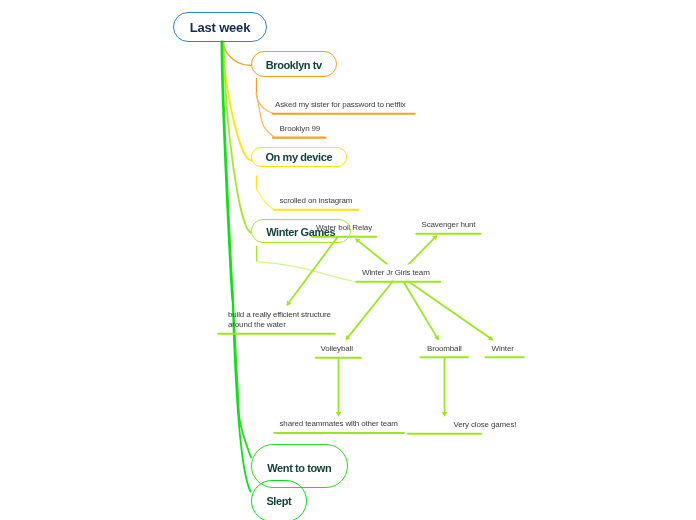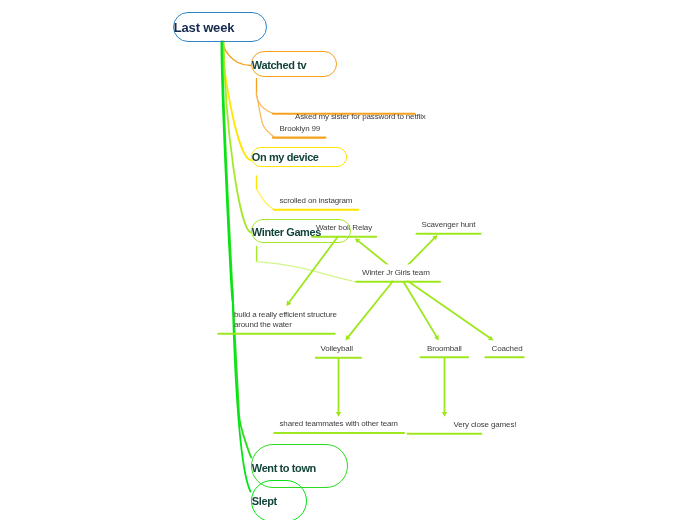--- a/index.html
+++ b/index.html
@@ -1,20 +1,20 @@
 <!DOCTYPE html>
 <html><head>
 <meta charset="utf-8">
 <style>
 html,body{margin:0;padding:0;background:#ffffff;}
 body{width:696px;height:520px;overflow:hidden;font-family:"Liberation Sans",sans-serif;
      -webkit-font-smoothing:antialiased;}
 #stage{position:relative;width:696px;height:520px;background:#ffffff;}
 svg#links{position:absolute;left:0;top:0;width:696px;height:520px;}
-.node{position:absolute;box-sizing:border-box;display:flex;align-items:center;justify-content:flex-start;
+.node{position:absolute;box-sizing:border-box;display:flex;align-items:center;justify-content:center;
       border-radius:999px;background:transparent;font-weight:bold;white-space:nowrap;line-height:1;}
 .node span{display:block;letter-spacing:-0.4px;transform:translateZ(0);}
 .root-node span{letter-spacing:-0.2px;}
 .leaf{position:absolute;box-sizing:border-box;white-space:nowrap;font-size:8px;color:#3d3d3d;
       letter-spacing:-0.15px;line-height:10.7px;}
 .leaf span{display:block;transform:translateZ(0);}
 </style>
 </head>
 <body>
 
@@ -73,64 +73,64 @@
     <line x1="356.4" y1="281.7" x2="440" y2="281.7" stroke="#9ee71c" stroke-width="2.1"></line>
     <line x1="218.3" y1="333.8" x2="334.7" y2="333.8" stroke="#9ee71c" stroke-width="2.1"></line>
     <line x1="315.9" y1="357.7" x2="360.9" y2="357.7" stroke="#9ee71c" stroke-width="2.1"></line>
     <line x1="420.5" y1="357.2" x2="468" y2="357.2" stroke="#9ee71c" stroke-width="2.1"></line>
     <line x1="485.5" y1="357.2" x2="523.7" y2="357.2" stroke="#9ee71c" stroke-width="2.1"></line>
     <line x1="274.3" y1="433" x2="404" y2="433" stroke="#9ee71c" stroke-width="2.1"></line>
     <line x1="407.6" y1="433.7" x2="481.2" y2="433.7" stroke="#9ee71c" stroke-width="2.1"></line>
   </g>
 </svg>
 
-<div class="leaf" style="left:295px;top:100.2px;margin-top:12px;">
+<div class="leaf" style="left:275px;top:100.2px;">
   <span>Asked my sister for password to netflix</span>
 </div>
 <div class="leaf" style="left:279.5px;top:124.1px;">
   <span>Brooklyn 99</span>
 </div>
 <div class="leaf" style="left:279.5px;top:196.2px;text-align:center;">
   <span>scrolled on instagram</span>
 </div>
 <div class="leaf" style="left:316px;top:223.2px;">
   <span>Water boil Relay</span>
 </div>
 <div class="leaf" style="left:421.5px;top:220.2px;">
   <span>Scavenger hunt</span>
 </div>
 <div class="leaf" style="left:362px;top:268.1px;">
   <span>Winter Jr Girls team</span>
 </div>
-<div class="leaf" style="left:234px;top:309.5px;">
+<div class="leaf" style="left:228px;top:309.5px;">
   <span>build a really efficient structure</span>
   <span>around the water</span>
 </div>
 <div class="leaf" style="left:320.5px;top:344.1px;">
   <span>Volleyball</span>
 </div>
 <div class="leaf" style="left:427px;top:343.6px;">
   <span>Broomball</span>
 </div>
 <div class="leaf" style="left:491.5px;top:343.6px;">
-  <span>Coached</span>
+  <span>Winter</span>
 </div>
 <div class="leaf" style="left:279.5px;top:419.4px;">
   <span>shared teammates with other team</span>
 </div>
 <div class="leaf" style="left:413.5px;top:420.1px;margin-left:40px;">
   <span>Very close games!</span>
 </div>
 
 <div class="node root-node" style="left:172.85px;top:11.7px;width:94.3px;height:29.9px;border:1.4px solid #2e86c8;color:#162a4e;font-size:13px;padding-top:2.6px;">
   <span>Last week</span>
 </div>
 
 <div class="node" style="left:250.85px;top:51.4px;width:85.9px;height:26.1px;border:1.5px solid #f5a11e;color:#13443a;font-size:11px;padding-top:2.2px;">
-  <span>Watched tv</span>
+  <span>Brooklyn tv</span>
 </div>
 
 <div class="node" style="left:250.85px;top:146.9px;width:95.8px;height:20px;border:1.5px solid #ffe500;color:#13443a;font-size:11px;padding-top:1.6px;">
   <span>On my device</span>
 </div>
 
 <div class="node" style="left:250.85px;top:218.9px;width:99.8px;height:24px;border:1.5px solid #a5e82a;color:#13443a;font-size:11px;padding-top:3.0px;">
   <span>Winter Games</span>
 </div>
 

